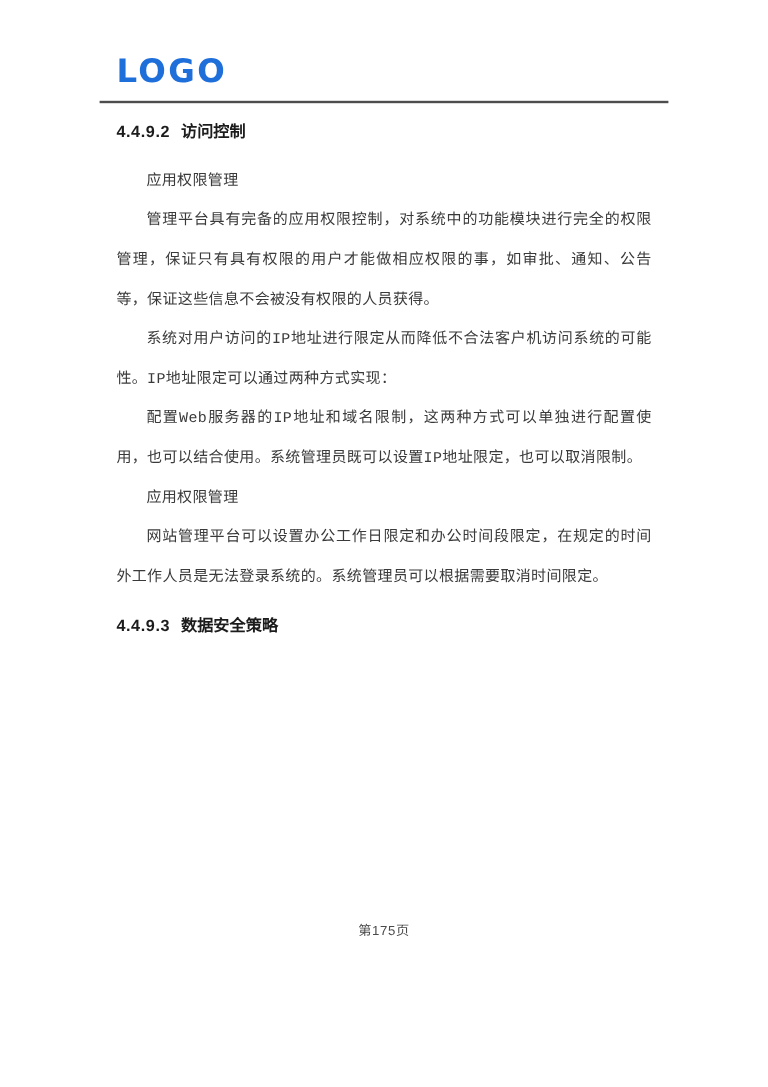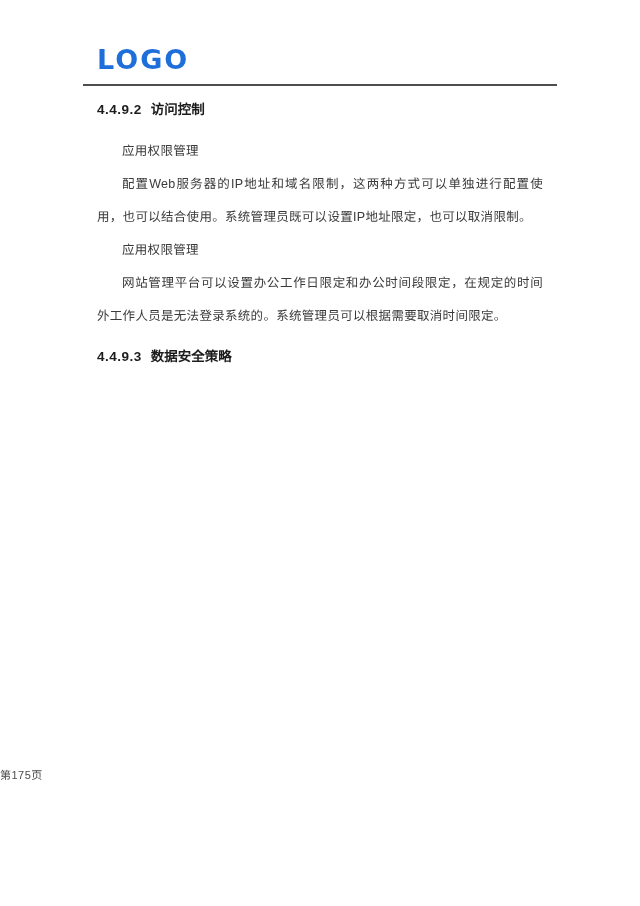--- a/index.html
+++ b/index.html
@@ -46,47 +46,50 @@
     line-height:1.4;
   }
   .heading .hnum{margin-right:9px;letter-spacing:0.5px;margin-top:24px;}
   .para{
     font-size:12.5px;
     color:var(--body-text);
     line-height:33px;
     text-indent:2em;
     text-align:justify;
     letter-spacing:0.3px;
+    font-family:Liberation Mono, monospace;
   }
   .footer{
     position:absolute;
     left:0;
     right:0;
     bottom:62px;
-    text-align:left;
+    text-align:center;
     font-size:11px;
     color:var(--footer-text);
     letter-spacing:0.5px;
   }
 </style>
 </head>
 <body>
 
 <div class="page">
 
   <header>
     <div class="logo">LOGO</div>
     <hr class="header-divider">
   </header>
 
   <h2 class="heading">
     <span class="hnum">4.4.9.2</span><span class="htitle">访问控制</span>
   </h2>
 
   <p class="para">应用权限管理</p>
+  <p class="para">管理平台具有完备的应用权限控制，对系统中的功能模块进行完全的权限管理，保证只有具有权限的用户才能做相应权限的事，如审批、通知、公告等，保证这些信息不会被没有权限的人员获得。</p>
+  <p class="para">系统对用户访问的IP地址进行限定从而降低不合法客户机访问系统的可能性。IP地址限定可以通过两种方式实现：</p>
   <p class="para">配置Web服务器的IP地址和域名限制，这两种方式可以单独进行配置使用，也可以结合使用。系统管理员既可以设置IP地址限定，也可以取消限制。</p>
   <p class="para">应用权限管理</p>
   <p class="para">网站管理平台可以设置办公工作日限定和办公时间段限定，在规定的时间外工作人员是无法登录系统的。系统管理员可以根据需要取消时间限定。</p>
 
   <h2 class="heading">
     <span class="hnum">4.4.9.3</span><span class="htitle">数据安全策略</span>
   </h2>
 
 
   <div class="footer">第175页</div>

